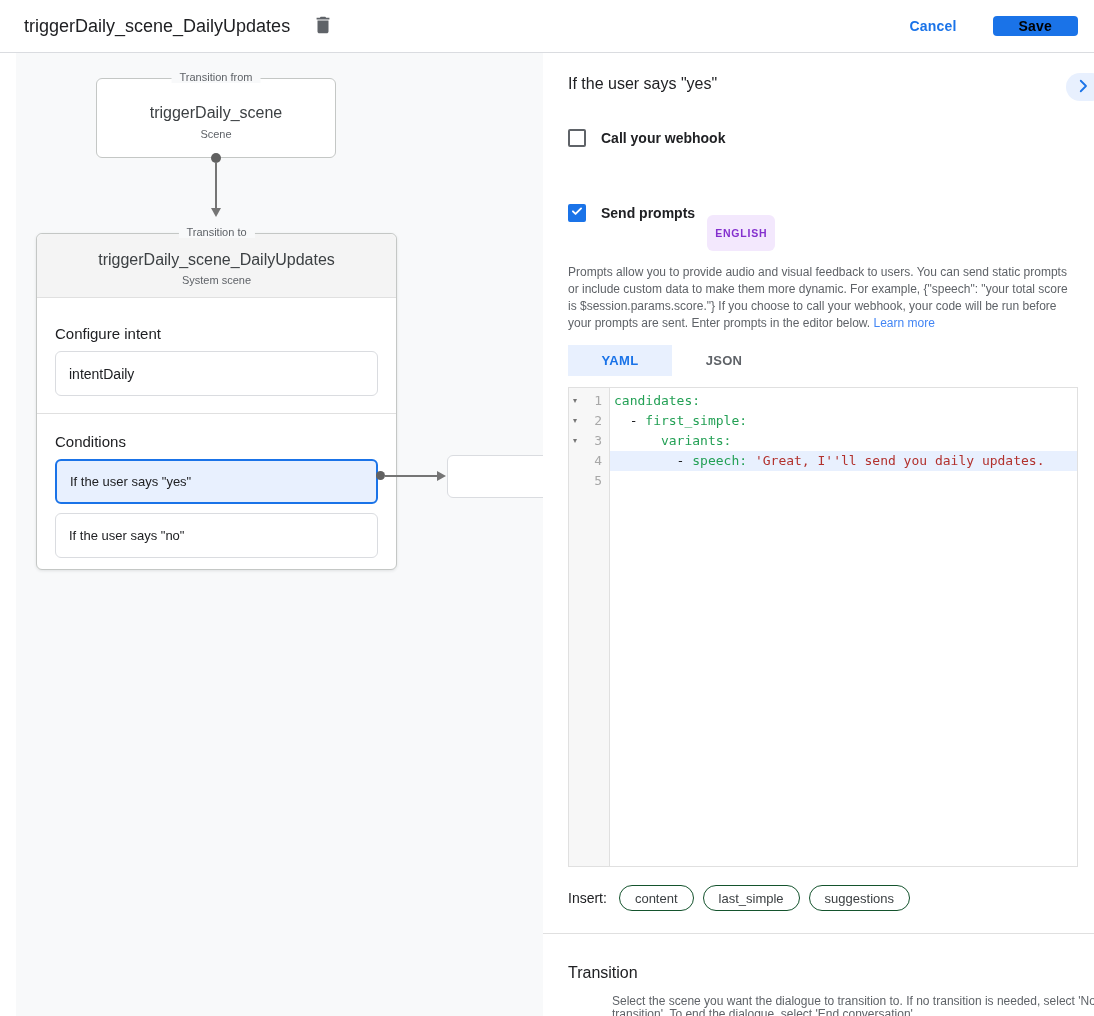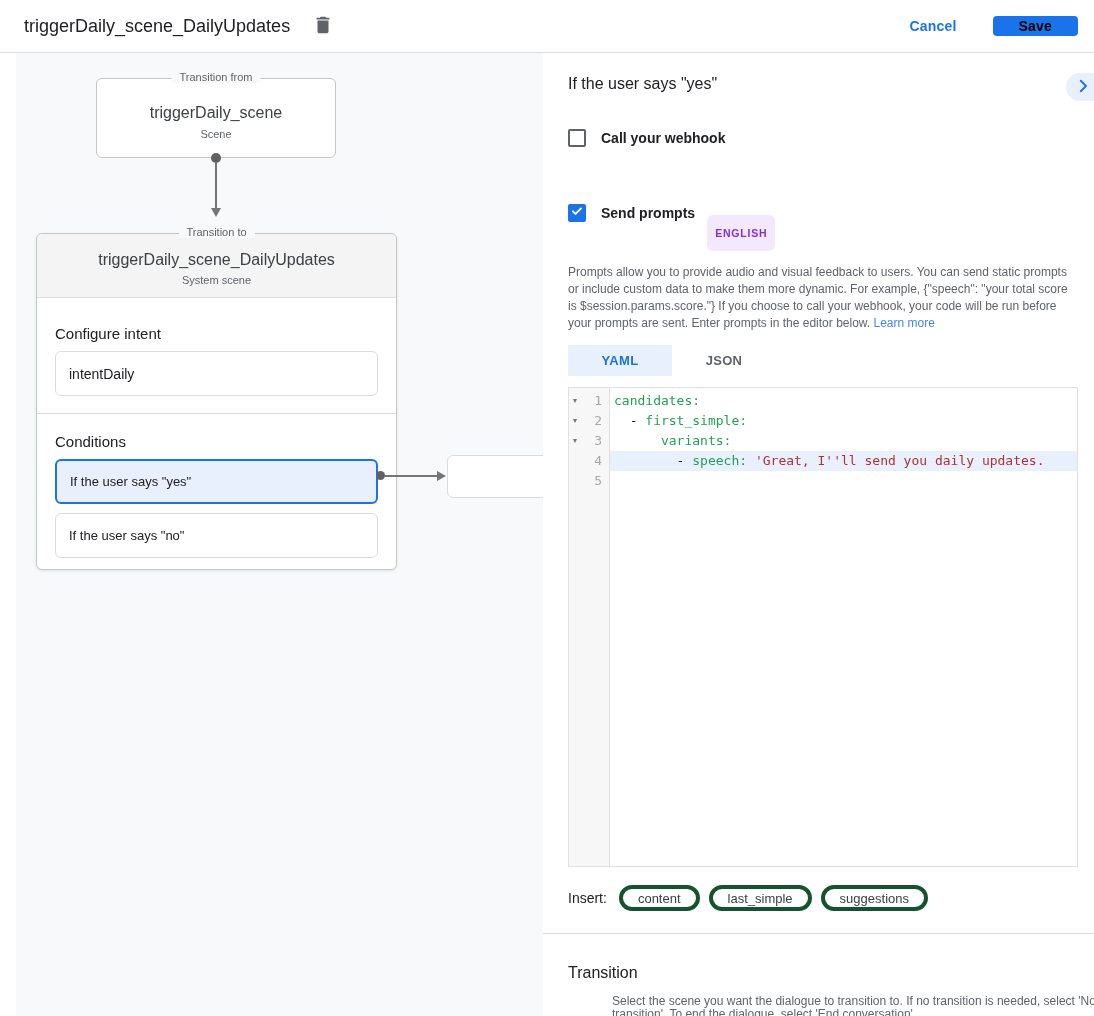--- a/index.html
+++ b/index.html
@@ -66,21 +66,21 @@
   .fold { position:absolute; left:4px; top:6px; font-size:8px; color:#757575; line-height:8px; }
   .lnum { position:absolute; right:7px; top:0; line-height:20px; font-family:"DejaVu Sans Mono", monospace; font-size:13px; color:#a8a8a8; }
   .code { flex:1; overflow:hidden; padding-top:3px; }
   .code-line { height:20px; line-height:20px; white-space:pre; font-family:"DejaVu Sans Mono", monospace; font-size:13px; color:#202124; padding-left:4px; }
   .code-line.hl { background:#e8f0fe; }
   .tok-key { color:#23a055; }
   .tok-string { color:#b2312d; }
 
   .insert-row { display:flex; align-items:center; margin-top:18px; }
   .insert-label { font-size:14px; color:#202124; margin-right:12px; }
-  .pill { height:26px; border:4px solid #14532d; border-radius:14px; background:#fff; padding:0 15px; margin-right:9px; font-size:13px; color:#3c4043; font-family:inherit; cursor:pointer; display:flex; align-items:center; }
+  .pill { height:26px; border:1px solid #14532d; border-radius:14px; background:#fff; padding:0 15px; margin-right:9px; font-size:13px; color:#3c4043; font-family:inherit; cursor:pointer; display:flex; align-items:center; }
 
   .panel-divider { margin:22px -16px 0 -25px; border-top:1px solid #e0e0e0; }
   .transition-heading { margin-top:30px; font-size:16px; color:#202124; }
   .transition-desc { margin-top:13px; font-size:12px; line-height:13px; color:#5f6368; width:505px;margin-left:44px; }
   .select-box { margin-top:18px; width:510px; height:34px; border:1px solid #dadce0; border-radius:4px; background:#fff; display:flex; align-items:center; padding:0 12px; font-size:14px; color:#202124; cursor:pointer; position:relative; }
   .caret { position:absolute; right:11px; top:14px; width:0; height:0; border-left:5px solid transparent; border-right:5px solid transparent; border-top:6px solid #757575; }
 </style>
 </head>
 <body>
 

